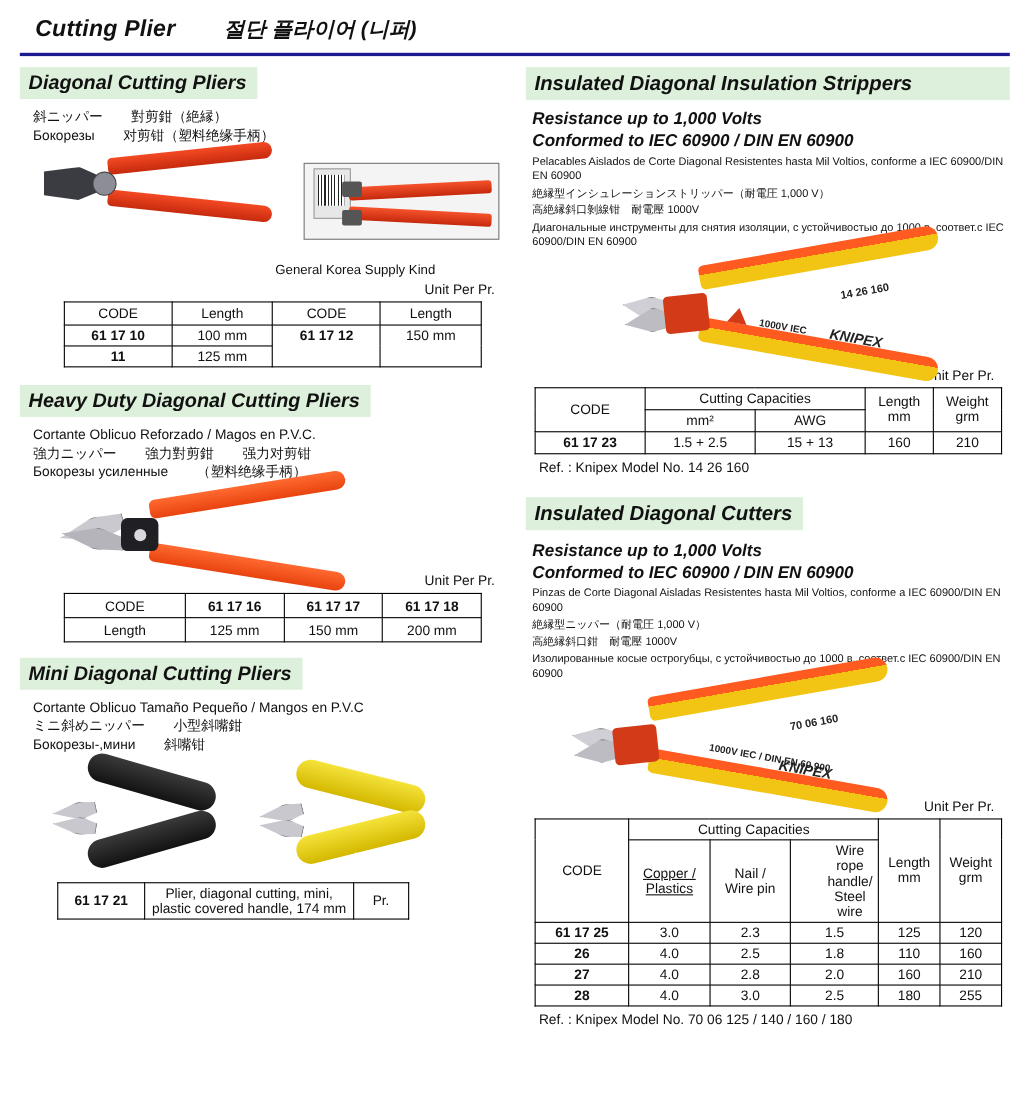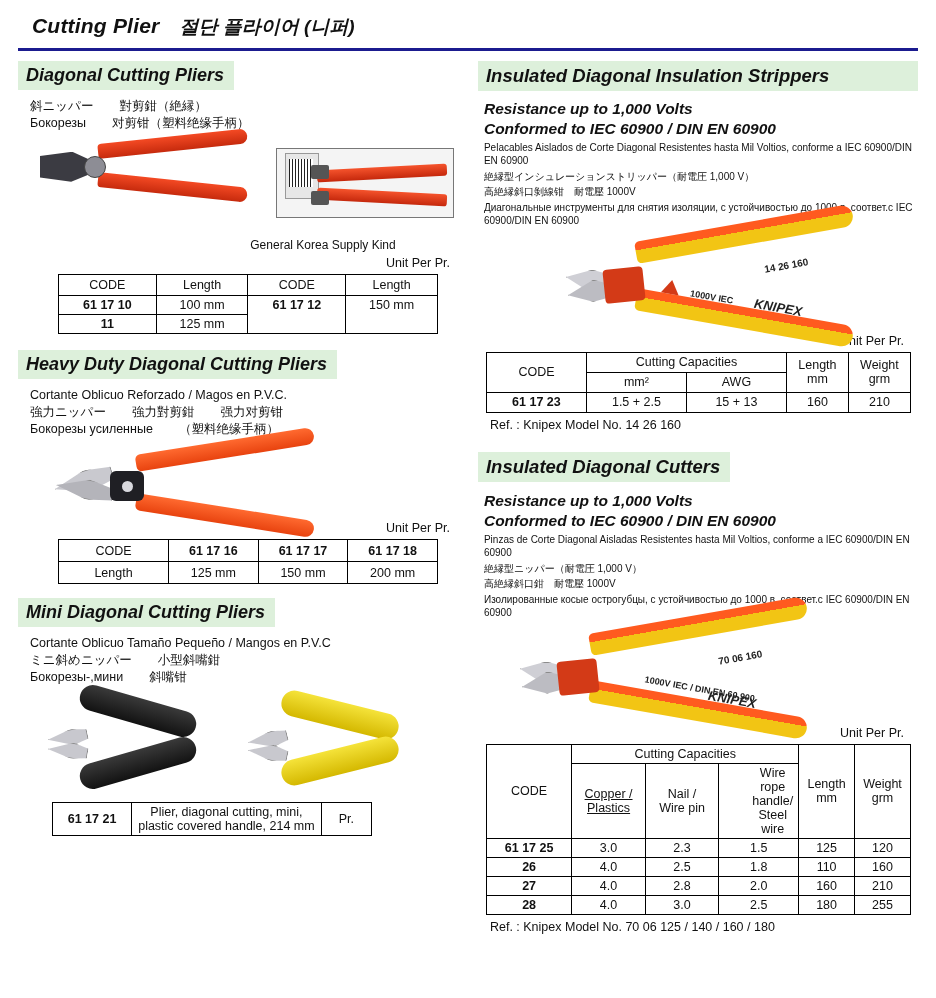--- a/index.html
+++ b/index.html
@@ -9,21 +9,21 @@
     background:#ffffff;
     font-family: "Liberation Sans", sans-serif;
     color:#111;
     position:relative;
     overflow:hidden;
   }
   .page { position:relative; width:936px; height:998px; padding:0 14px; }
 
   
   .page-header {
-    display:flex; align-items:baseline; gap:20px;
+    display:flex; align-items:baseline; gap:44px;
     padding:14px 10px 6px 18px;
   }
   .page-header .en {
     font-style:italic; font-weight:bold; font-size:21px; letter-spacing:.2px;
   }
   .page-header .kr {
     font-style:italic; font-weight:bold; font-size:19px;
   }
   .header-rule {
     height:3px; background:#1b1b8f; margin:2px 4px 10px 4px;
@@ -144,21 +144,21 @@
     background:linear-gradient(#ff6a30,#e8430f); border-radius:6px 10px 10px 6px;
     transform:rotate(-9deg); transform-origin:left center;
   }
   .plier2 .h2 {
     position:absolute; left:92px; top:48px; width:180px; height:17px;
     background:linear-gradient(#ff6a30,#e8430f); border-radius:6px 10px 10px 6px;
     transform:rotate(9deg); transform-origin:left center;
   }
 
   
-  .mini-wrap { display:flex; gap:12px; margin:6px 0 0 24px; }
+  .mini-wrap { display:flex; margin:6px 0 0 24px; }
   .mini { position:relative; width:180px; height:110px; }
   .mini .hblack {
     position:absolute; width:120px; height:26px; border-radius:13px;
     background:linear-gradient(#3a3a3a,#121212);
   }
   .mini .hy { background:linear-gradient(#f5e33a,#d4b800); }
   .mini .jaw {
     position:absolute; width:40px; height:16px; background:#c8c8ce; border:1px solid #8a8a8a;
   }
   .mini .brand {
@@ -358,21 +358,21 @@
             <div class="jaw jaw1"></div>
             <div class="jaw jaw2"></div>
             <div class="brand">HYPERCLAW</div>
           </div>
         </div>
 
         <table class="tbl3">
           <tbody>
               <tr>
             <td class="code" style="width:96px;">61 17 21</td>
-            <td style="width:230px; text-align:center;">Plier, diagonal cutting, mini, plastic covered handle, 214 mm</td>
+            <td style="width:230px; text-align:center;">Plier, diagonal cutting, mini, plastic covered handle, 174 mm</td>
             <td style="width:58px;">Pr.</td>
           </tr>
         </tbody>
           </table>
       </div>
     </div>
 
     <div class="col-right">
 
       <div>

